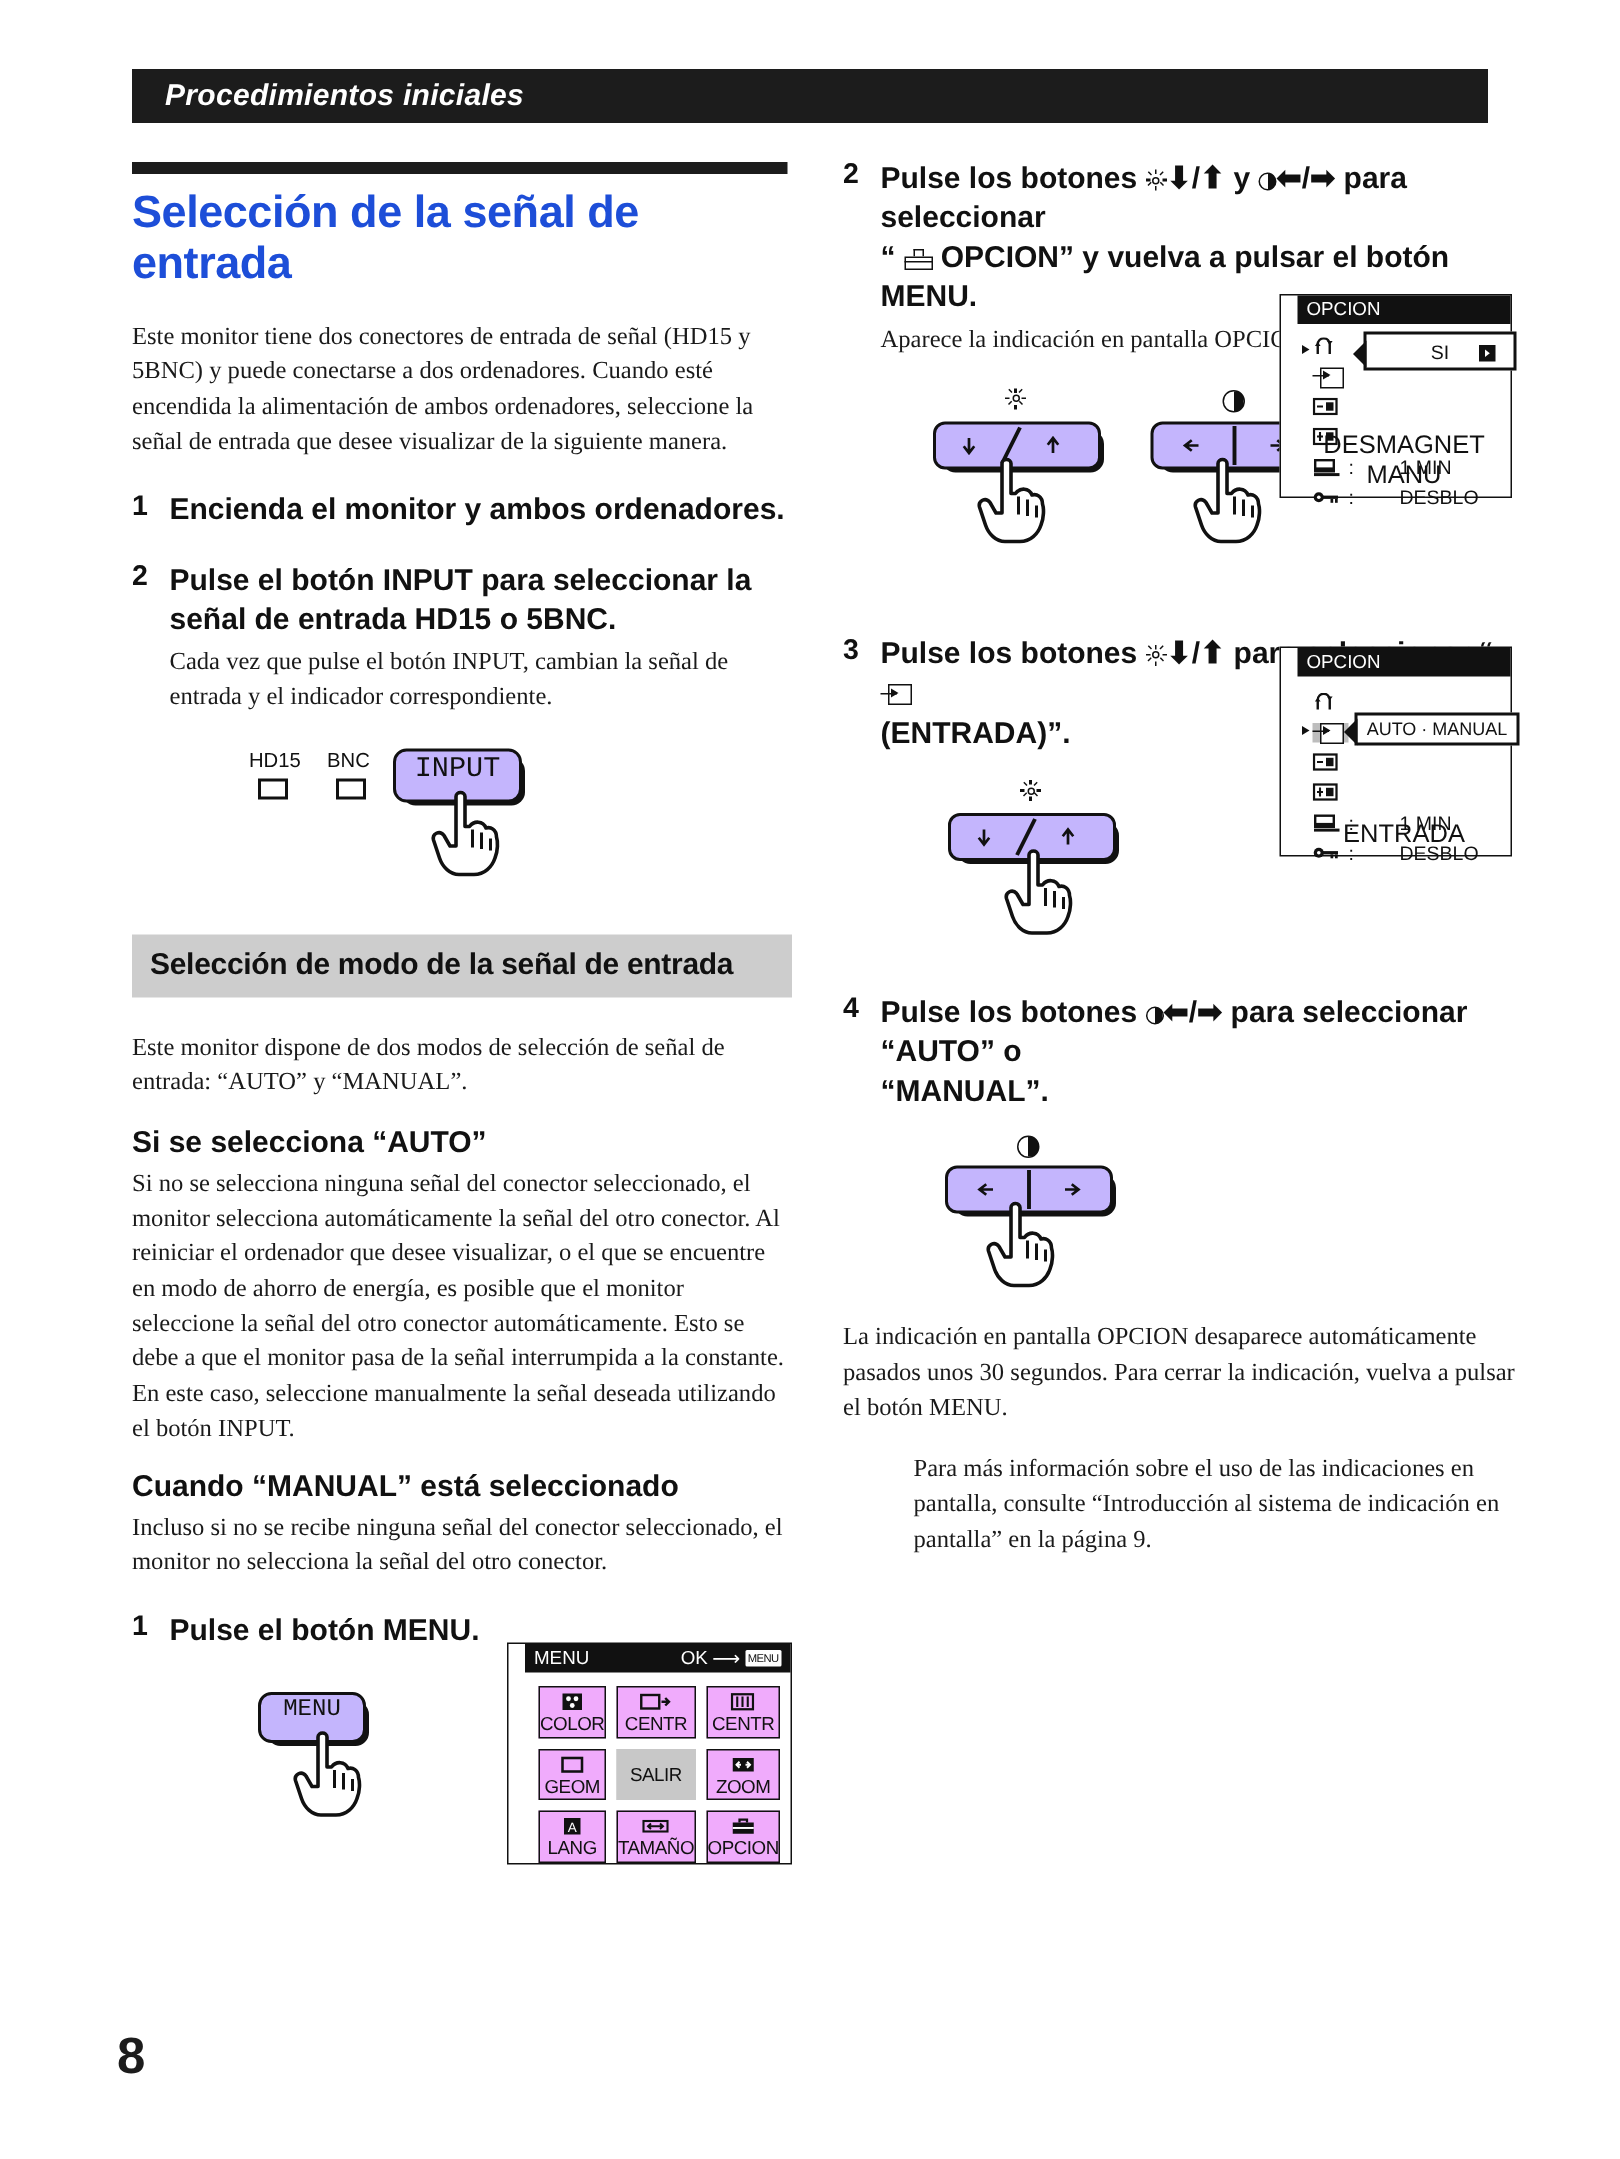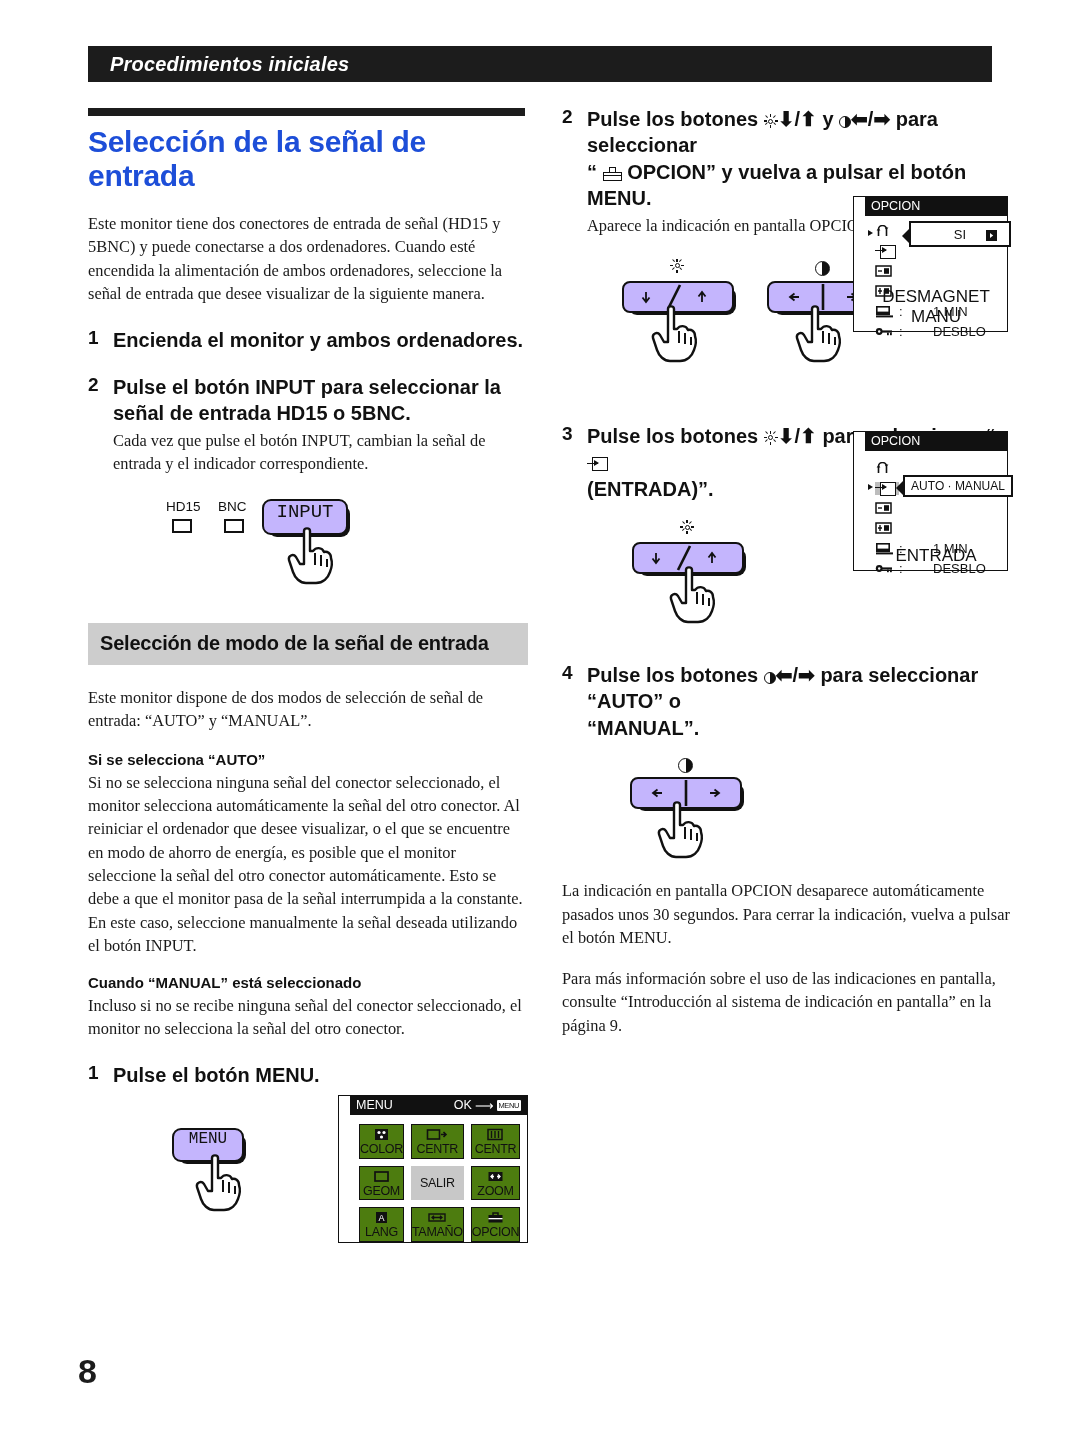--- a/index.html
+++ b/index.html
@@ -36,21 +36,21 @@
     font-size:30px;line-height:1.12;margin:0 0 20px 0;letter-spacing:-.3px;
     color:#1d4ed8;
   }
   h2.subhead{
     font-family:"Liberation Sans",sans-serif;font-weight:bold;
     font-size:20px;margin:0;padding:9px 12px 10px 12px;
     background:#cdcdcd;color:#111;letter-spacing:-.2px;
   }
   h3.minihead{
     font-family:"Liberation Sans",sans-serif;font-weight:bold;
-    font-size:15px;margin:0 0 3px 0;color:#111;
+    font-size:20px;margin:0 0 3px 0;color:#111;
   }
 
   
   p.body{
     font-family:"Liberation Serif",serif;
     font-size:16.4px;line-height:1.42;margin:0 0 14px 0;color:#1a1a1a;
   }
 
   
   .step{display:flex;margin:0 0 14px 0;}
@@ -133,21 +133,21 @@
     font-family:"Liberation Sans",sans-serif;color:#111;padding-left:11px;
   }
   .osd-title{
     background:#111;color:#fff;font-size:12.5px;padding:2px 6px 3px 6px;
     display:flex;justify-content:space-between;align-items:center;
   }
   .osd-body{position:relative;}
 
   .menu-grid{display:grid;grid-template-columns:1fr 1fr 1fr;gap:7px;padding:9px;}
   .menu-cell{
-    border:1.6px solid #111;box-sizing:border-box;background:#4d7c0f;
+    border:1.6px solid #111;box-sizing:border-box;background:#f0abfc;
     text-align:center;padding:2px 0 2px 0;
     font-size:12.5px;font-family:"Liberation Sans",sans-serif;
     line-height:1.0;
   }
   .menu-cell.sel{background:#c8c8c8;border-color:#c8c8c8;display:flex;align-items:center;justify-content:center;}
   .menu-cell .ci{display:block;height:14px;margin:1px auto 1px auto;}
   .menu-cell .cl{display:block;letter-spacing:-.3px;}
 
   
   .opt-rows{padding:7px 0 0 10px;}
@@ -491,21 +491,21 @@
         <svg viewBox="0 0 54 62">
           <path d="M18 6 C18 2.5 24 2.5 24 6 L24 26 L27 26 C30 22 36 22 38 27
                    C41 26 45 28 45 33 C46 36 46 42 44 47 C42 53 37 58 30 58
                    L20 58 C14 58 9 53 7 47 L3 35 C2 31 7 28 10 32 L14 39 L18 39 Z" fill="#ffffff" stroke="#111111" stroke-width="2.4" stroke-linejoin="round"></path>
           <path d="M29 28 L29 40 M35 30 L35 41 M41 34 L41 42" fill="none" stroke="#111111" stroke-width="2"></path>
         </svg>
       </div>
     </div>
 
     <p class="body" style="margin-top:14px;">La indicación en pantalla OPCION desaparece automáticamente pasados unos 30 segundos. Para cerrar la indicación, vuelva a pulsar el botón MENU.</p>
-    <p class="body" style="margin-top:18px;">Para más información sobre el uso de las indicaciones en pantalla, consulte “Introducción al sistema de indicación en pantalla” en la página 9.</p>
+    <p class="body" style="margin-top:18px;margin-left:47px;">Para más información sobre el uso de las indicaciones en pantalla, consulte “Introducción al sistema de indicación en pantalla” en la página 9.</p>
   </div>
 
   <div class="osd" style="position:absolute;left:853px;top:196px;width:155px;height:136px;">
     <div class="osd-title">
       <span>OPCION</span>
     </div>
     <div class="osd-body" style="height:115px;position:relative;">
 
       <div class="cursor-tri" style="left:3px;top:14px;"></div>
 

